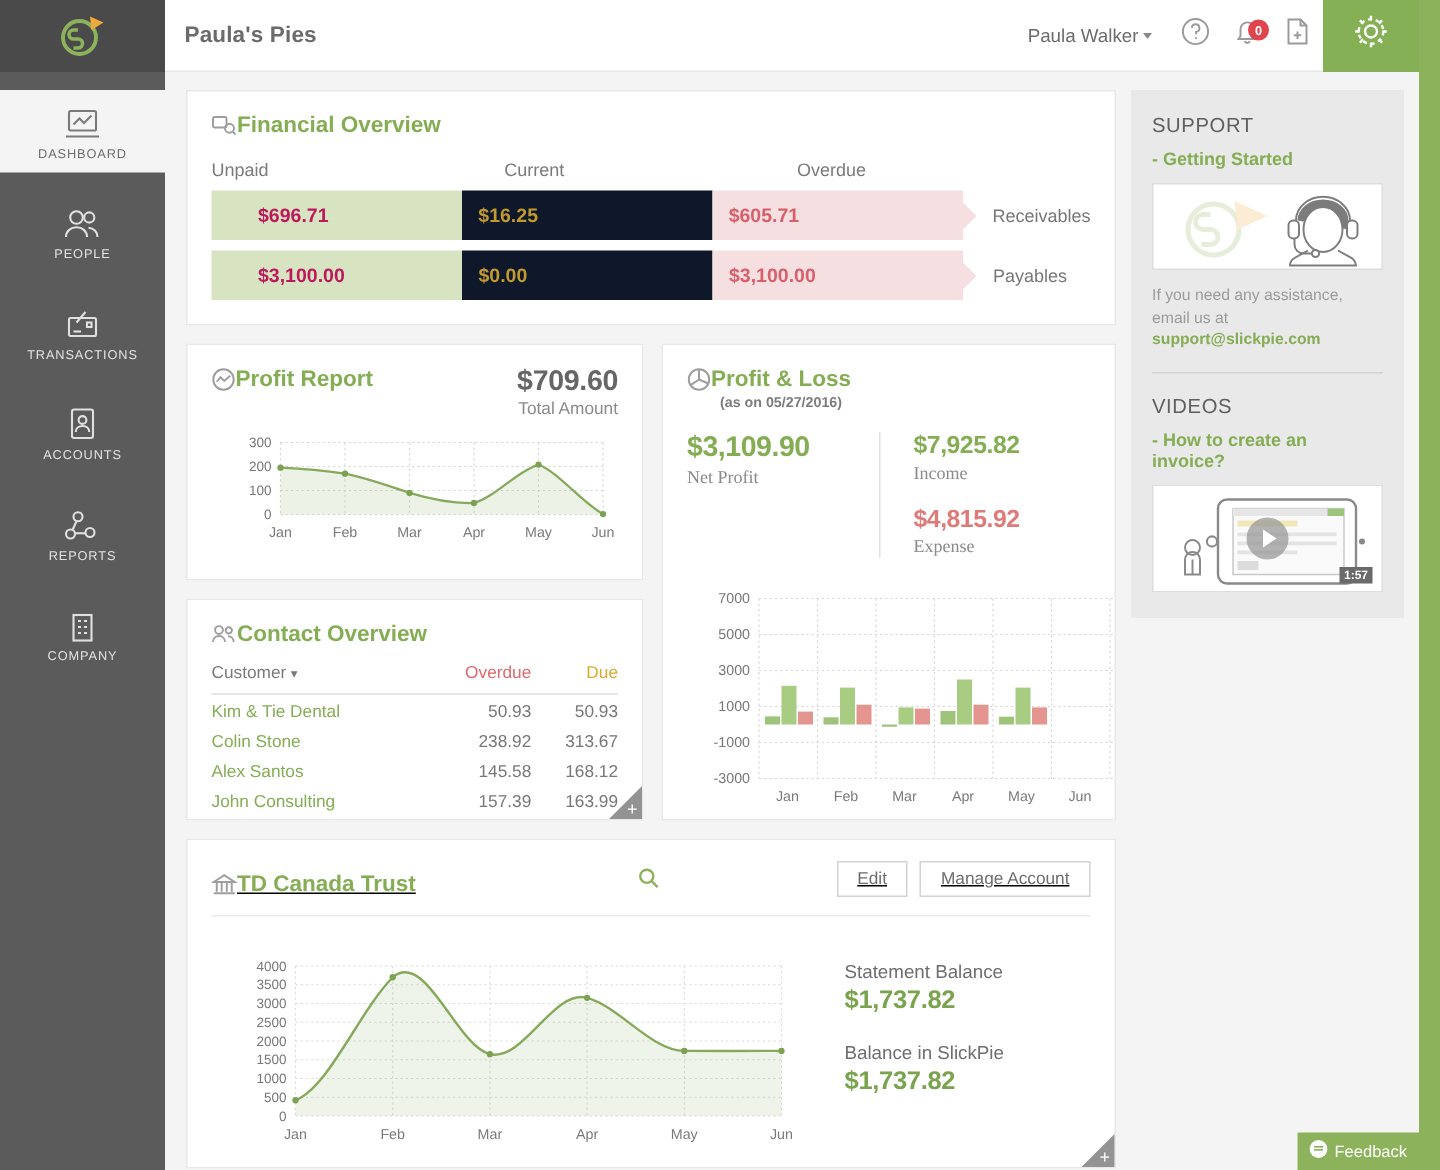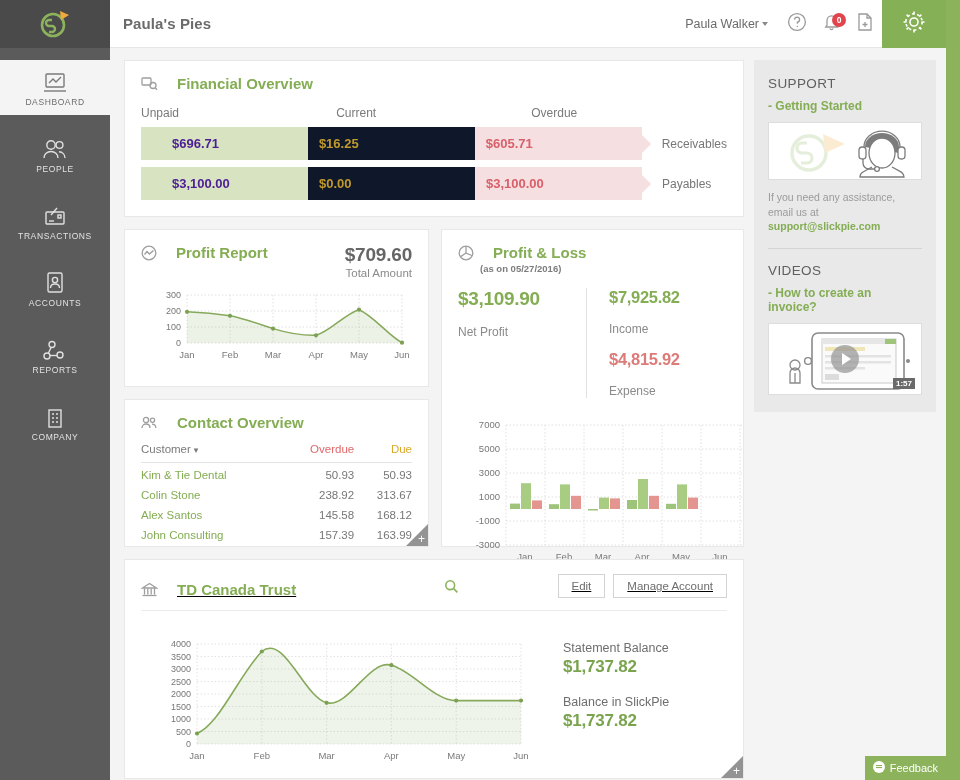--- a/index.html
+++ b/index.html
@@ -66,33 +66,33 @@
 
   .body-area { flex: 1; display: flex; background: #f4f4f4; min-height: 0; }
   .content { flex: 1; padding: 12px 10px 0 14px; min-width: 0; }
   .rail { width: 192px; flex: 0 0 192px; padding: 12px 10px 0 0; }
 
   
   .card { background:#fff; border:1px solid #e8e8e8; position: relative; margin-bottom: 12px; }
   .card-pad { padding: 14px 16px 16px 16px; }
   .card-title {
     font-size: 15px; font-weight: bold; color: #84ad54;
-    display: flex; align-items: center; gap: 19px;
+    display: flex; align-items: center; gap: 0;
   }
   .title-icon { display:flex; align-items:center; color:#9a9a9a; }
   .title-icon svg { stroke:#9e9e9e; fill:none; stroke-width:1.3; }
 
   
   .fin-head { display:flex; margin-top: 14px; font-size:12px; color:#7a7a7a; }
   .fin-head span { width: 33.3%; }
   .fin-row { display:flex; align-items:center; margin-top: 7px; }
   .fin-cell {
     width: 167px; padding: 9px 11px; font-size: 13px; font-weight: bold;
   }
-  .fin-cell.green { background:#d7e3c1; color:#4c1d95;padding-left:31px; }
+  .fin-cell.green { background:#d7e3c1; color:#be185d;padding-left:31px; }
   .fin-cell.yellow { background:#0f172a; color:#c09a2c; }
   .fin-cell.red { background:#f5dfe1; color:#d9606a; position: relative; }
   .fin-cell.red::after {
     content:""; position:absolute; right:-9px; top:50%; transform: translateY(-50%);
     border-top:9px solid transparent; border-bottom:9px solid transparent;
     border-left:9px solid #f5dfe1;
   }
   .fin-label { font-size:12px; color:#777; margin-left: 20px; }
 
   
@@ -104,21 +104,21 @@
   .total-amt { text-align:right; }
   .total-amt .amt { font-size:19px; color:#666; font-weight:bold; letter-spacing:-.2px; }
   .total-amt .lbl { font-size:11.5px; color:#8a8a8a; margin-top:1px; }
 
   .pl-sub { font-size:9.5px; color:#7c7c7c; font-weight:bold; margin:2px 0 0 22px; }
   .pl-figs { display:flex; margin-top: 14px; }
   .pl-left { width: 128px; }
   .pl-right { border-left:1px solid #e2e2e2; padding-left: 22px; }
   .big-green { font-size: 19px; color:#84ad54; font-weight:bold; letter-spacing:-.3px; }
   .big-red { font-size: 19px; color:#dd7b78; font-weight:bold; letter-spacing:-.3px; }
-  .fig-lbl { font-size: 12px; color:#8a8a8a; margin-top:15px; }
+  .fig-lbl { font-size: 12px; color:#8a8a8a; margin-top:1px;font-family:Liberation Serif, serif; }
   .pl-right .big-green { font-size:16.5px; }
   .pl-right .big-red { font-size:16.5px; margin-top: 14px; }
 
   
   .tbl { width:100%; border-collapse: collapse; margin-top: 12px; }
   .tbl th {
     font-size: 11.5px; font-weight: normal; text-align: right;
     padding: 0 0 7px 0; border-bottom: 1px solid #e4e4e4;
   }
   .tbl th.cust { text-align:left; color:#7a7a7a;margin-top:34px; }

